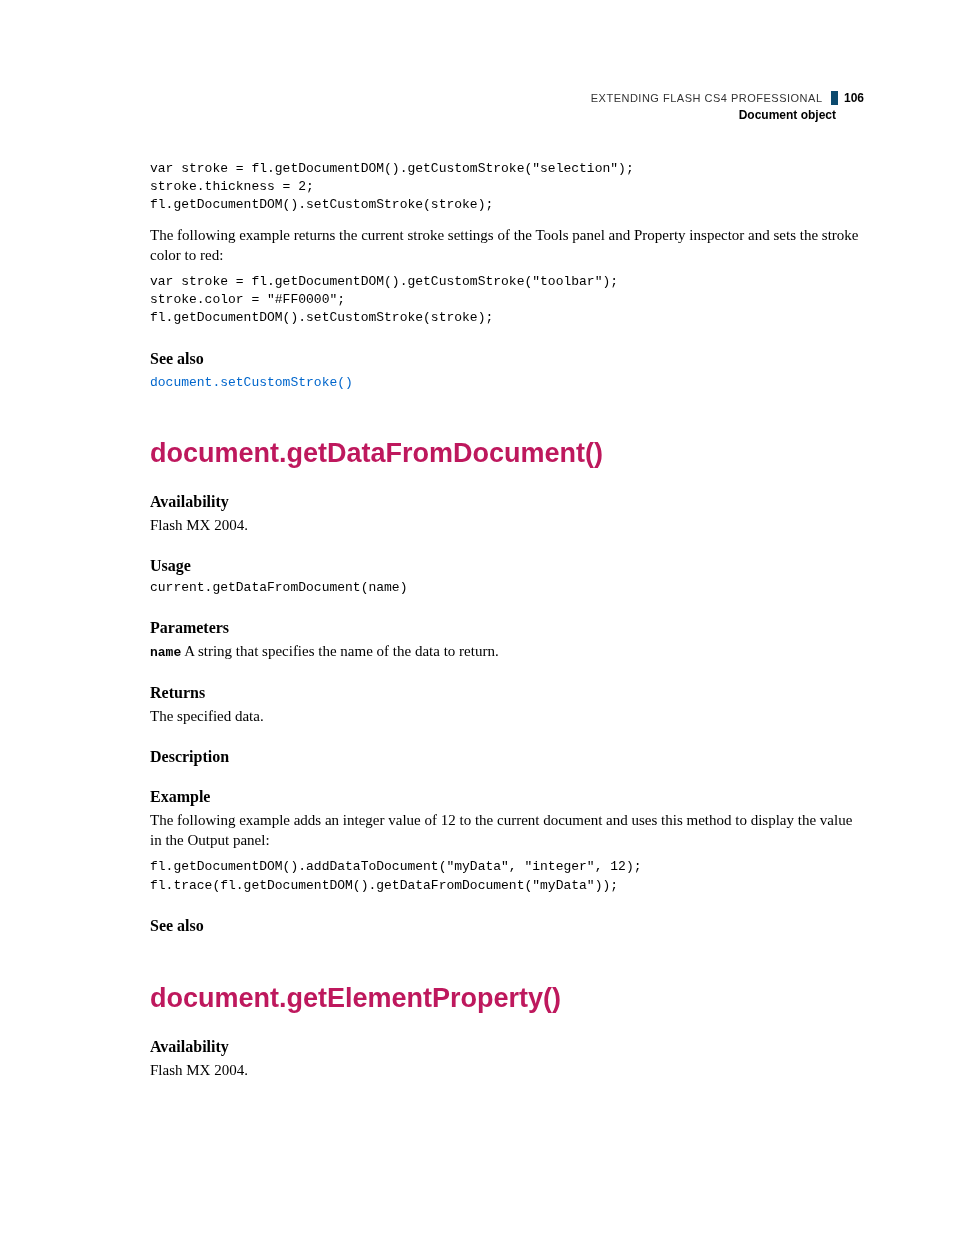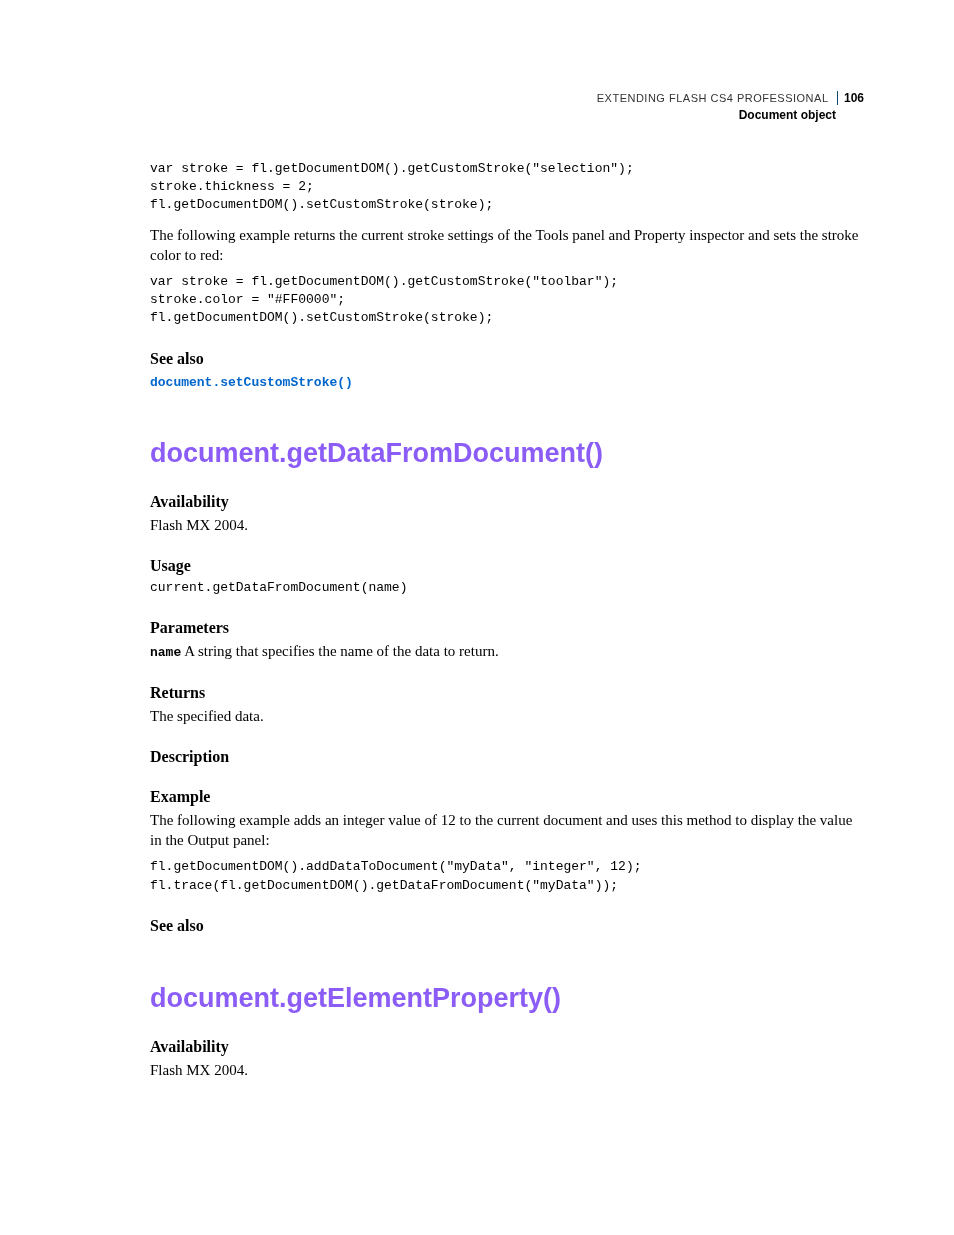--- a/index.html
+++ b/index.html
@@ -26,21 +26,21 @@
   .header-line1 {
     font-size: 11px;
     letter-spacing: 0.5px;
     color: #333;
   }
   .header-page {
     font-weight: bold;
     font-size: 12px;
     margin-left: 4px;
     padding-left: 6px;
-    border-left: 1px solid #0c4a6e;
+    border-left: 7px solid #0c4a6e;
   }
   .header-line2 {
     font-size: 12px;
     font-weight: bold;
     margin-top: 2px;
     padding-right: 28px;
   }
   .content {
     margin-top: 72px;
   }
@@ -63,28 +63,27 @@
     font-weight: bold;
     font-size: 16px;
     margin-top: 22px;
     margin-bottom: 4px;
   }
   .link {
     font-family: "Courier New", Courier, monospace;
     font-size: 13px;
     color: #0066cc;
     text-decoration: none;
-    font-weight: bold;
   }
   h1.method-title {
     font-family: "Myriad Pro", Arial, Helvetica, sans-serif;
     font-weight: bold;
     font-size: 27px;
     margin: 48px 0 24px 0;
-    color: #8b5cf6;
+    color: #be185d;
   }
   .param-name {
     font-family: "Courier New", Courier, monospace;
     font-size: 13px;
     font-weight: bold;
   }
   .inline-links {
     font-size: 13px;
     line-height: 1.5;
   }

